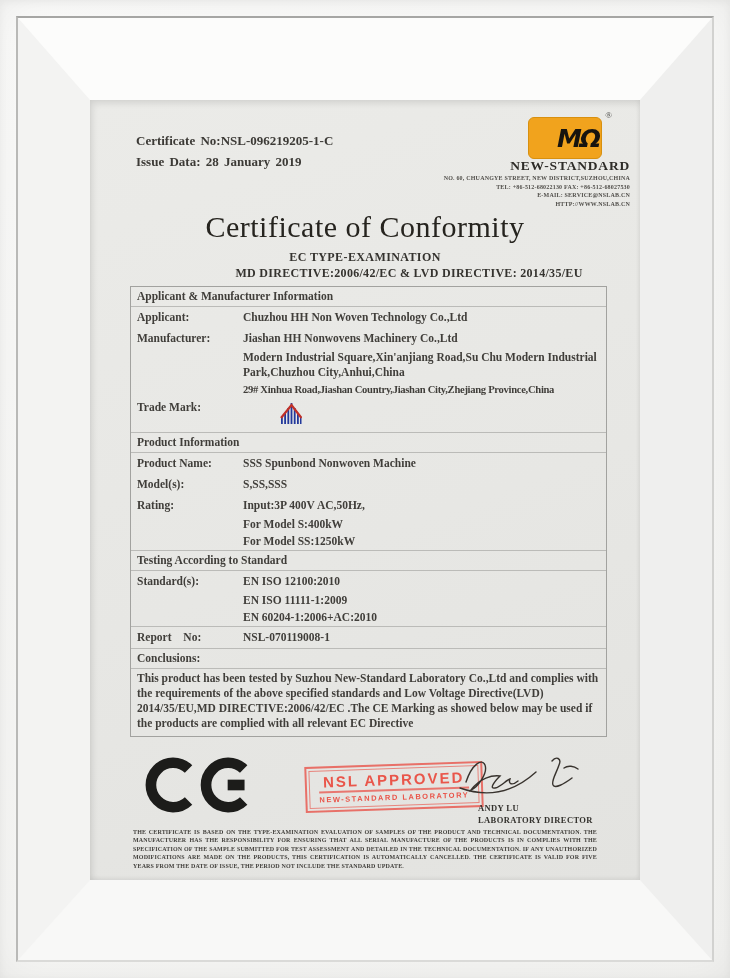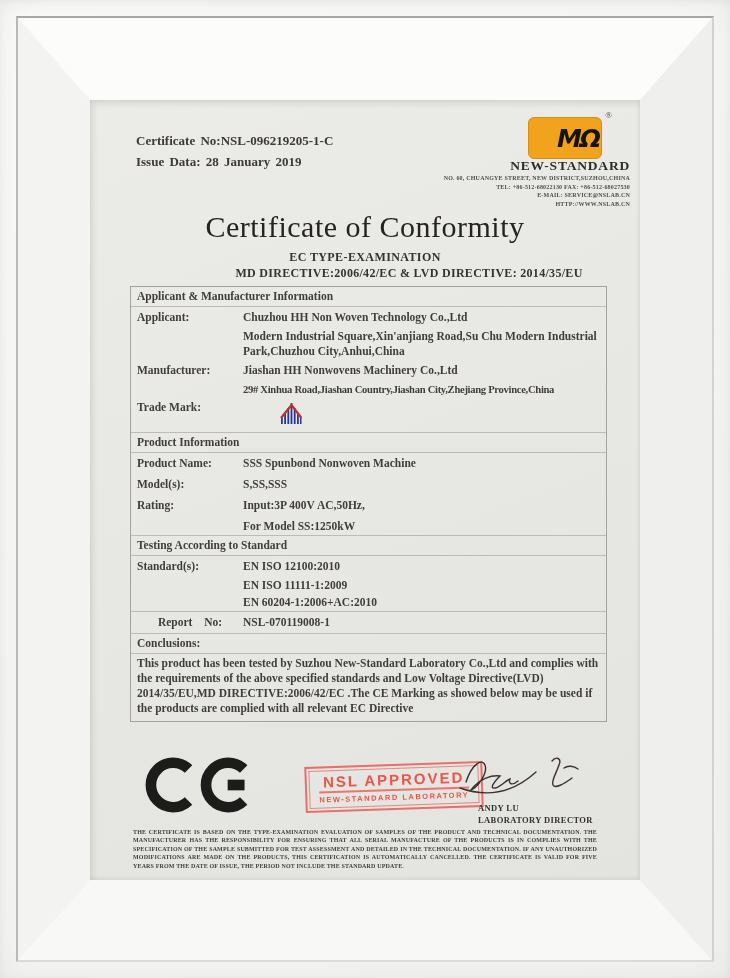--- a/index.html
+++ b/index.html
@@ -52,21 +52,21 @@
     border:1px solid #a2a29f; font-size:11.5px; font-weight:bold; line-height:15px;
     color:#403e3a; }
   .t-sec { padding:2px 6px; border-top:1px solid #bbbbb8; border-bottom:1px solid #bbbbb8; }
   .t-sec:first-child { border-top:none; }
   .t-row { display:flex; padding:3px 6px; }
   .t-row.cont { padding:1px 6px; }
   .t-label { width:106px; flex:none; }
   .t-value { flex:1; }
   .t-value.oneline { white-space:nowrap; font-size:10.6px; letter-spacing:-.3px; }
   .t-row.toprule { border-top:1px solid #bbbbb8; }
-  .wide-space { word-spacing:9px;text-align:center; }
+  .wide-space { word-spacing:9px; }
   .t-para { padding:2px 6px 5px 6px; }
   .tm-row { display:flex; padding:2px 6px; align-items:flex-start;gap:37px; }
 
   
   .ce-mark { position:absolute; left:55px; top:656px; }
   .stamp { position:absolute; left:215px; top:664px; transform:rotate(-2deg);
     border:2px solid rgba(233,70,60,.8); padding:2px; opacity:.92; }
   .stamp-inner { border:1px solid rgba(233,70,60,.65); padding:2px 9px 3px; text-align:center;
     color:#ea4a3e; font-family:"Liberation Sans", sans-serif; }
   .stamp-line1 { font-size:15px; font-weight:bold; letter-spacing:2px;
@@ -111,28 +111,28 @@
     <div class="doc-sub1">EC TYPE-EXAMINATION</div>
     <div class="doc-sub2">MD DIRECTIVE:2006/42/EC &amp; LVD DIRECTIVE: 2014/35/EU</div>
 
     <div class="cert-table">
       <div class="t-sec">Applicant &amp; Manufacturer Information</div>
 
       <div class="t-row">
         <div class="t-label">Applicant:</div>
         <div class="t-value">Chuzhou HH Non Woven Technology Co.,Ltd</div>
       </div>
-      <div class="t-row cont">
-        <div class="t-label"></div>
-        <div class="t-value">Modern Industrial Square,Xin'anjiang Road,Su Chu Modern Industrial Park,Chuzhou City,Anhui,China</div>
-      </div>
-
       <div class="t-row">
         <div class="t-label">Manufacturer:</div>
         <div class="t-value">Jiashan HH Nonwovens Machinery Co.,Ltd</div>
+      </div>
+
+      <div class="t-row cont">
+        <div class="t-label"></div>
+        <div class="t-value">Modern Industrial Square,Xin'anjiang Road,Su Chu Modern Industrial Park,Chuzhou City,Anhui,China</div>
       </div>
       <div class="t-row cont">
         <div class="t-label"></div>
         <div class="t-value oneline">29# Xinhua Road,Jiashan Country,Jiashan City,Zhejiang Province,China</div>
       </div>
 
       <div class="tm-row">
         <div class="t-label">Trade Mark:</div>
         <div class="t-value">
           <svg width="22" height="26" viewBox="0 0 22 26">
@@ -159,20 +159,21 @@
       <div class="t-row">
         <div class="t-label">Model(s):</div>
         <div class="t-value">S,SS,SSS</div>
       </div>
       <div class="t-row">
         <div class="t-label">Rating:</div>
         <div class="t-value">Input:3P 400V AC,50Hz,</div>
       </div>
       <div class="t-row cont">
         <div class="t-label"></div>
+        <div class="t-value">For Model S:400kW</div>
       </div>
       <div class="t-row cont">
         <div class="t-label"></div>
         <div class="t-value">For Model SS:1250kW</div>
       </div>
 
       <div class="t-sec">Testing According to Standard</div>
 
       <div class="t-row">
         <div class="t-label">Standard(s):</div>

